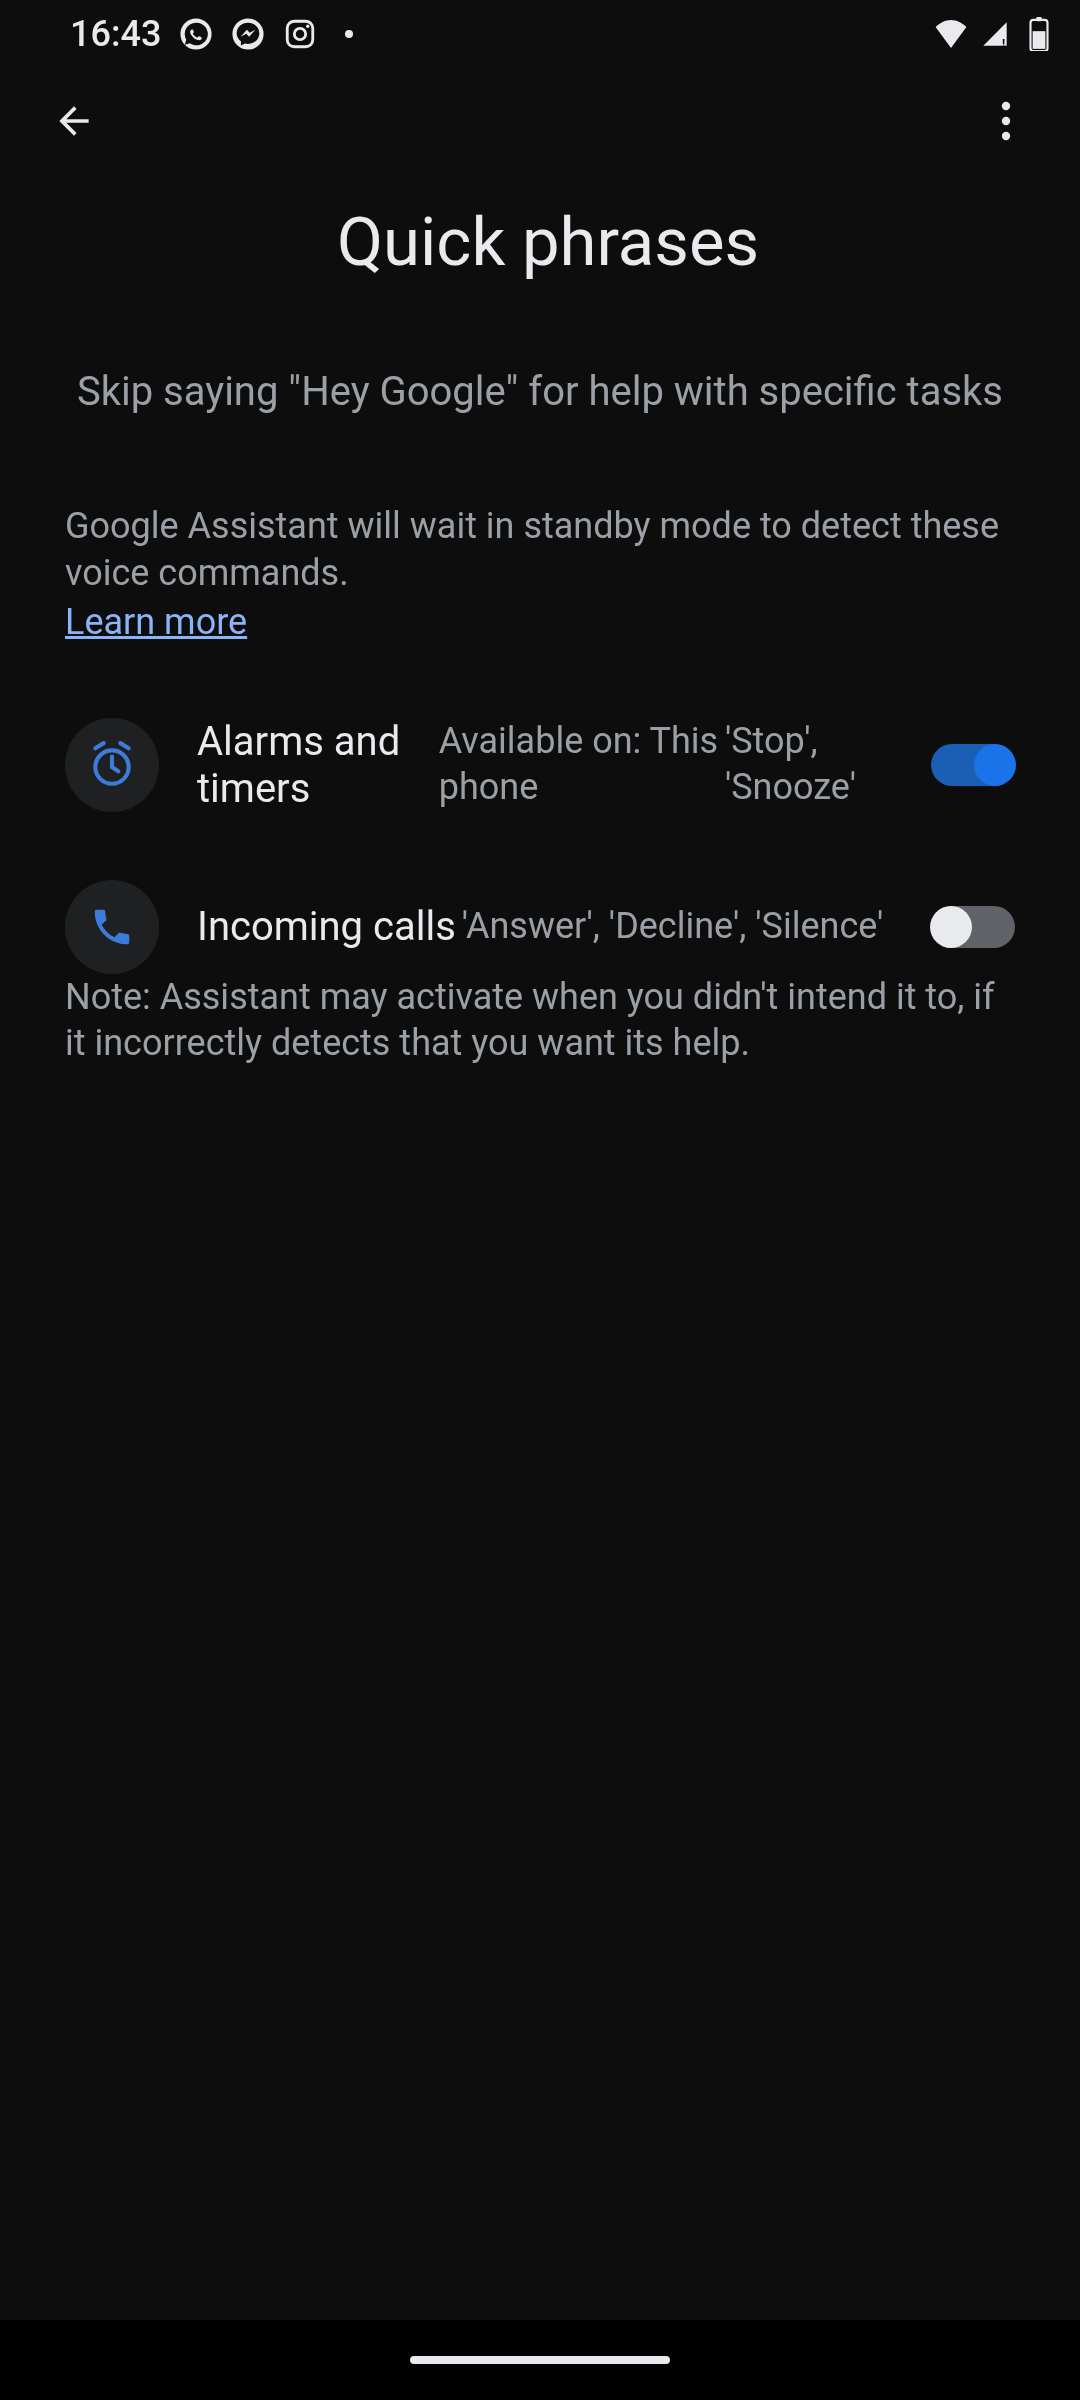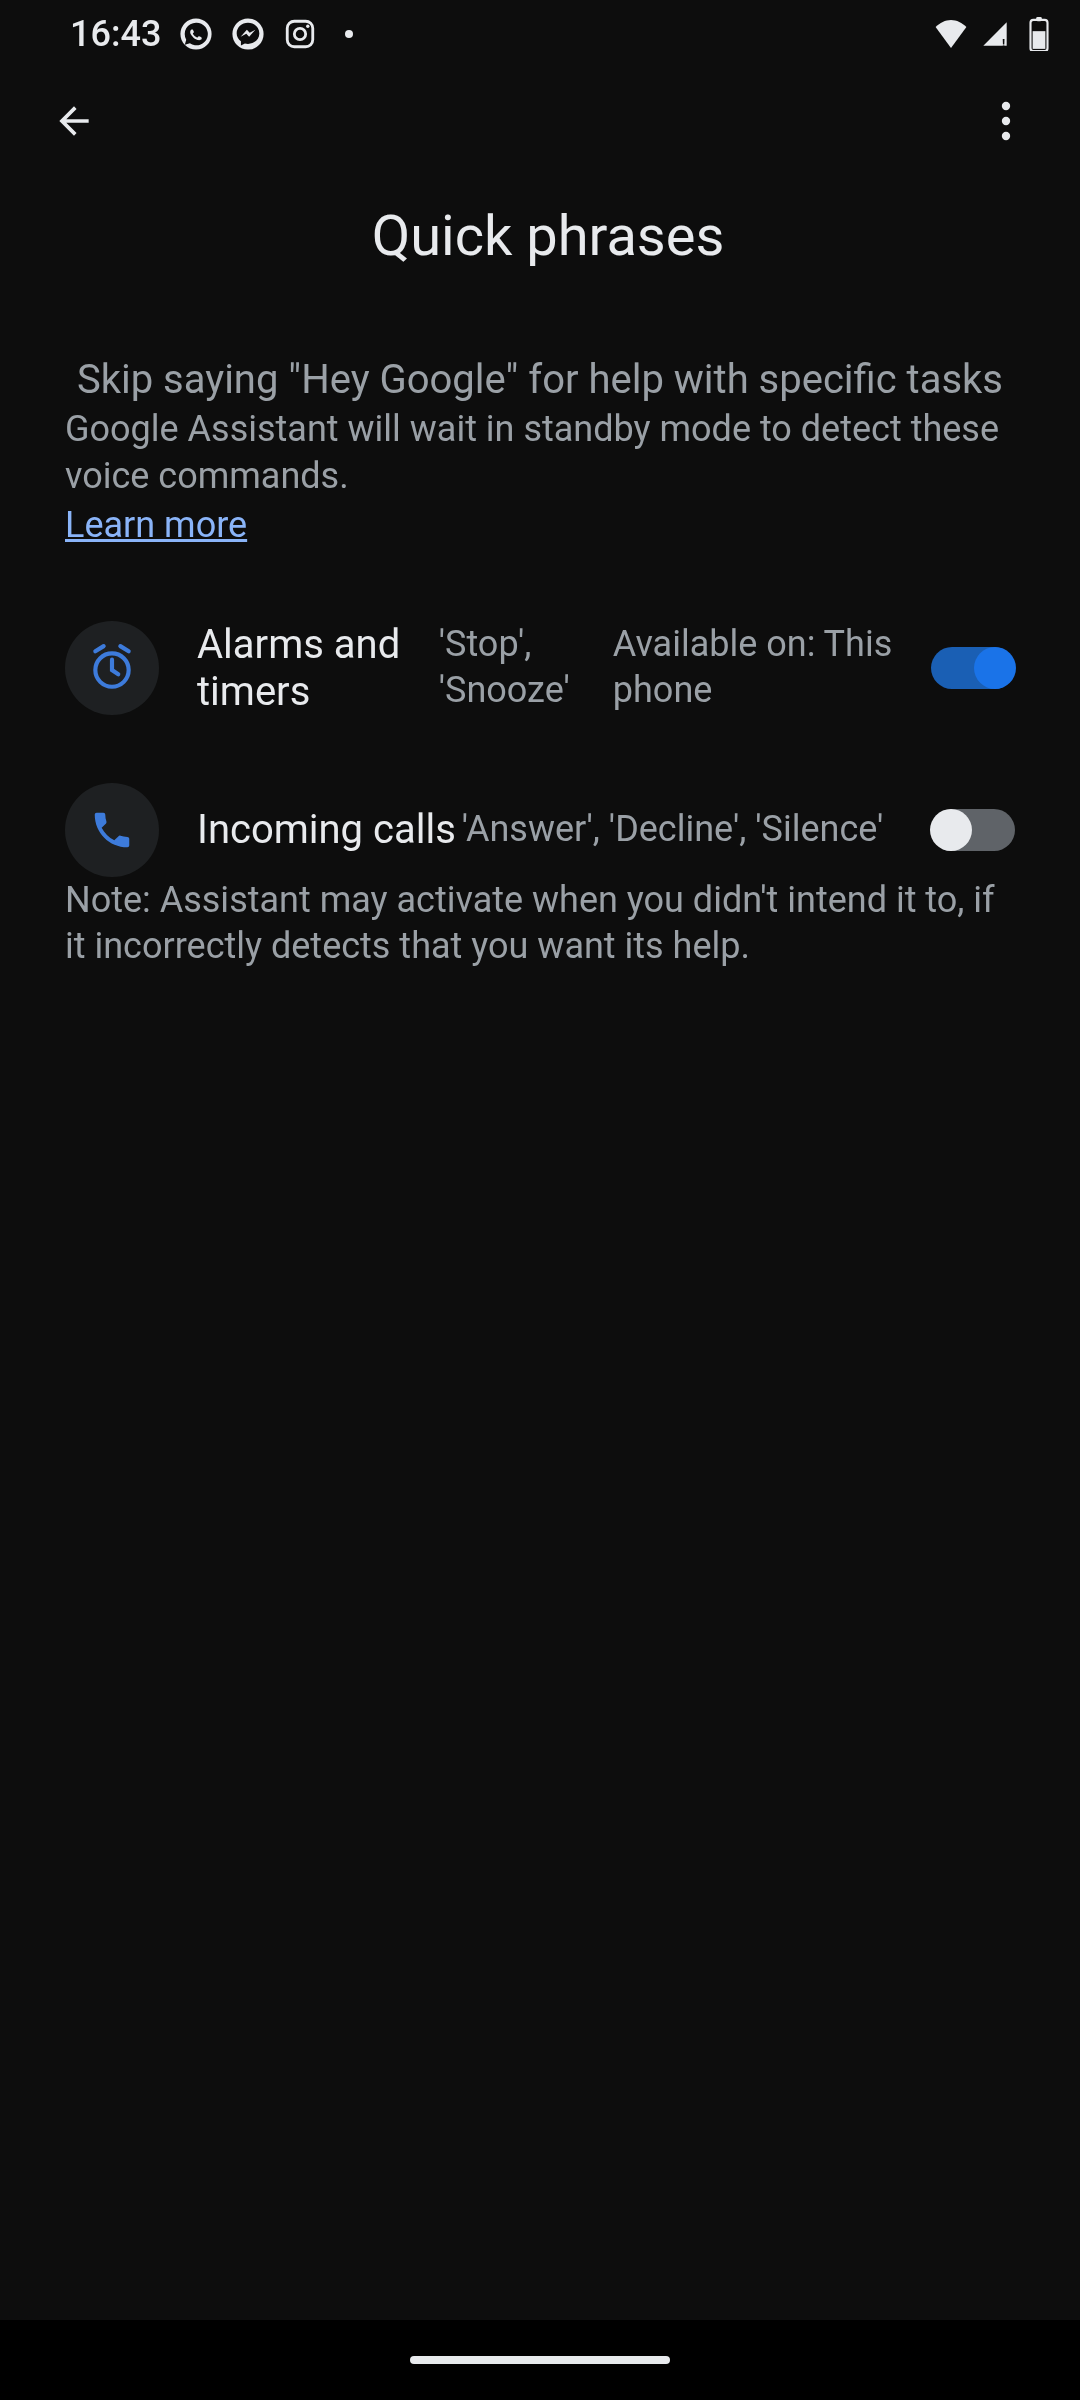--- a/index.html
+++ b/index.html
@@ -62,38 +62,39 @@
     .back-button, .more-button {
       width: 48px;
       height: 48px;
       display: flex;
       align-items: center;
       justify-content: center;
       cursor: pointer;
     }
     .page-title {
       text-align: center;
-      font-size: 56px;
+      font-size: 67px;
       font-weight: 400;
       color: #e8eaed;
       margin-top: 30px;
       letter-spacing: 0;
       margin-left: 16px;
     }
     .page-subtitle {
       text-align: center;
       font-size: 40px;
       font-weight: 400;
       color: #9aa0a6;
       margin-top: 85px;
       padding: 0 60px;
       line-height: 1.3;
     }
     .description-block {
       padding: 0 65px;
+      margin-top: 85px;
     }
     .description-text {
       font-size: 36px;
       color: #9aa0a6;
       line-height: 1.3;
     }
     .learn-more-link {
       font-size: 36px;
       color: #8ab4f8;
       text-decoration: underline;
@@ -265,22 +266,22 @@
   <div class="icon-circle">
     <svg width="50" height="50" viewBox="0 0 24 24">
       <circle cx="12" cy="13" r="8" fill="none" stroke="#3d7bdb" stroke-width="2"></circle>
       <path d="M12 8v5l3 2" stroke="#3d7bdb" stroke-width="2" fill="none" stroke-linecap="round"></path>
       <line x1="4" y1="4" x2="8" y2="1.5" stroke="#3d7bdb" stroke-width="2" stroke-linecap="round"></line>
       <line x1="20" y1="4" x2="16" y2="1.5" stroke="#3d7bdb" stroke-width="2" stroke-linecap="round"></line>
     </svg>
   </div>
   <div class="setting-text">
     <span class="setting-title">Alarms and timers</span>
+    <span class="setting-sub">Available on: This phone</span>
     <span class="setting-sub">'Stop', 'Snooze'</span>
-    <span class="setting-sub">Available on: This phone</span>
   </div>
   <div class="toggle on">
     <div class="toggle-knob"></div>
   </div>
 </div>
 
 <div class="setting-item compact">
   <div class="icon-circle">
     <svg width="46" height="46" viewBox="0 0 24 24">
       <path d="M6.6 10.8c1.4 2.8 3.8 5.1 6.6 6.6l2.2-2.2c.3-.3.7-.4 1-.2 1.1.4 2.3.6 3.6.6.6 0 1 .4 1 1V20c0 .6-.4 1-1 1C10.6 21 3 13.4 3 4c0-.6.4-1 1-1h3.5c.6 0 1 .4 1 1 0 1.2.2 2.5.6 3.6.1.4 0 .8-.2 1l-2.3 2.2z" fill="#3d7bdb"></path>

